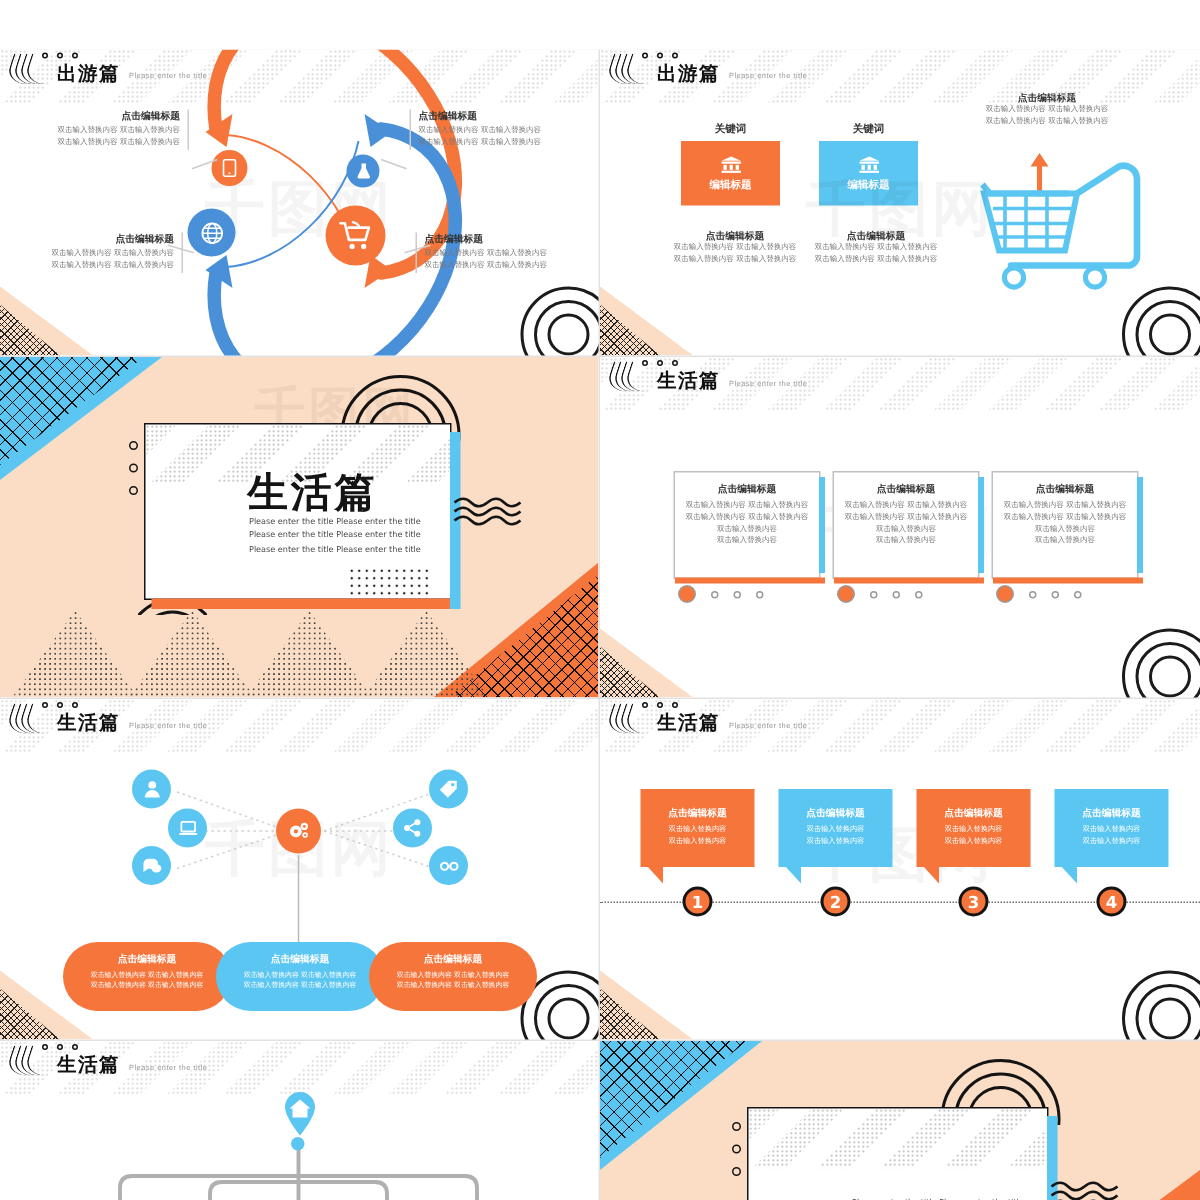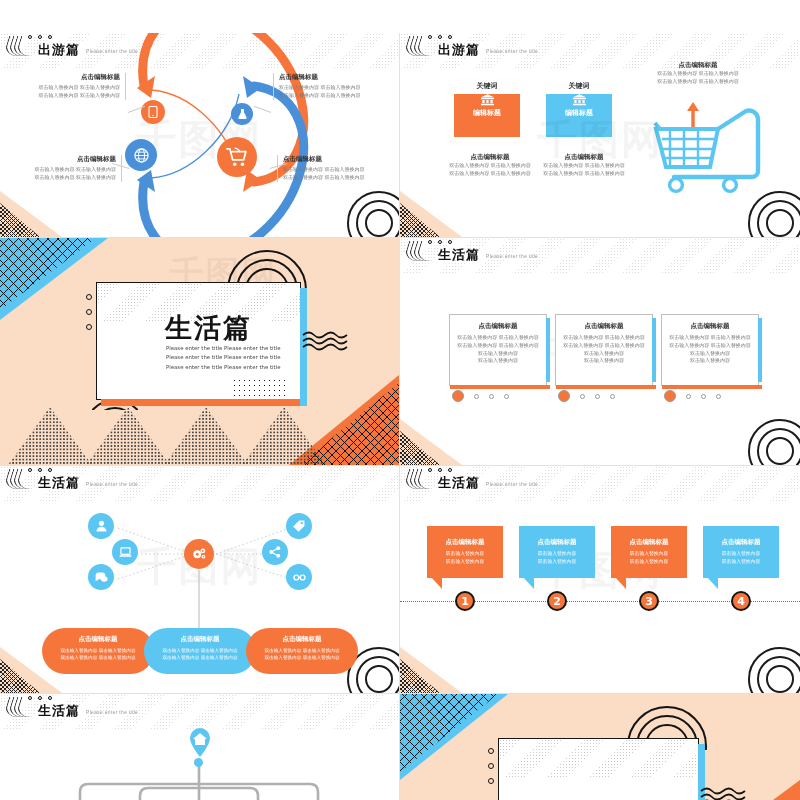--- a/index.html
+++ b/index.html
@@ -64,21 +64,21 @@
   .s1-bl { left:2px; top:122px; text-align:right; border-right:1px solid #ccc; padding-right:5px; }
   .s1-br { right:2px; top:122px; text-align:left; border-left:1px solid #ccc; padding-left:5px; }
   .s1lead { position:absolute; height:1px; background:#ccc; }
   .icirc { position:absolute; border-radius:50%; display:flex; align-items:center;
      justify-content:center; color:#fff; }
 
   
   .kw { position:absolute; text-align:center; }
   .kwlab { font-size:7px; font-weight:bold; color:#333; margin-bottom:3px; font-family:"DejaVu Sans",sans-serif; }
   .kwbox { width:66px; height:43px; display:flex; flex-direction:column; align-items:center;
-     gap:2px; color:#fff; }
+     justify-content:center; gap:2px; color:#fff; }
   .kwbox span { font-size:7px; font-weight:bold; font-family:"DejaVu Sans",sans-serif; }
 
   
   .chap { position:absolute; inset:0; background:#FBDCC4; overflow:hidden; }
   .chap .tri-blue { position:absolute; left:0; top:0; width:108px; height:82px; background:#5BC6F2;
      clip-path:polygon(0 0,100% 0,0 100%); }
   .chap .tri-blue-mesh { position:absolute; left:0; top:0; width:96px; height:72px;
      background-image:repeating-linear-gradient(45deg,#111 0 .7px,transparent .7px 7px),
                       repeating-linear-gradient(-45deg,#111 0 .7px,transparent .7px 7px);
      clip-path:polygon(0 0,100% 0,0 100%); }

